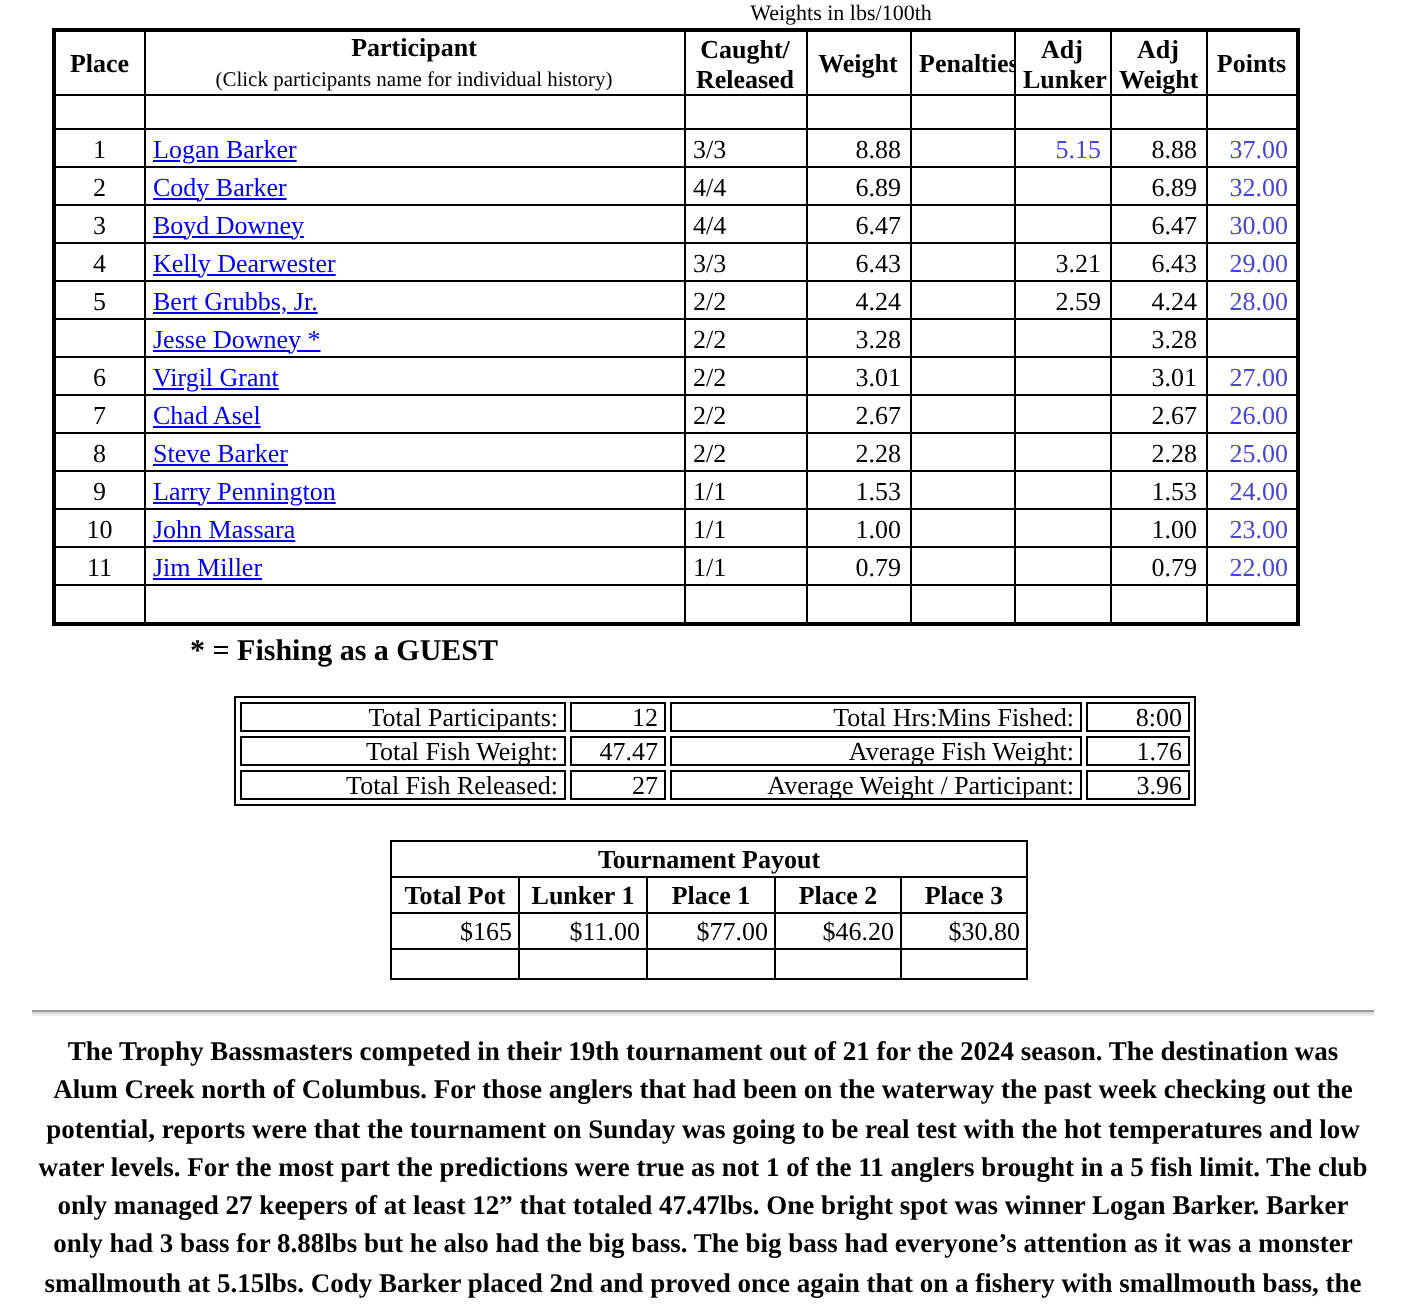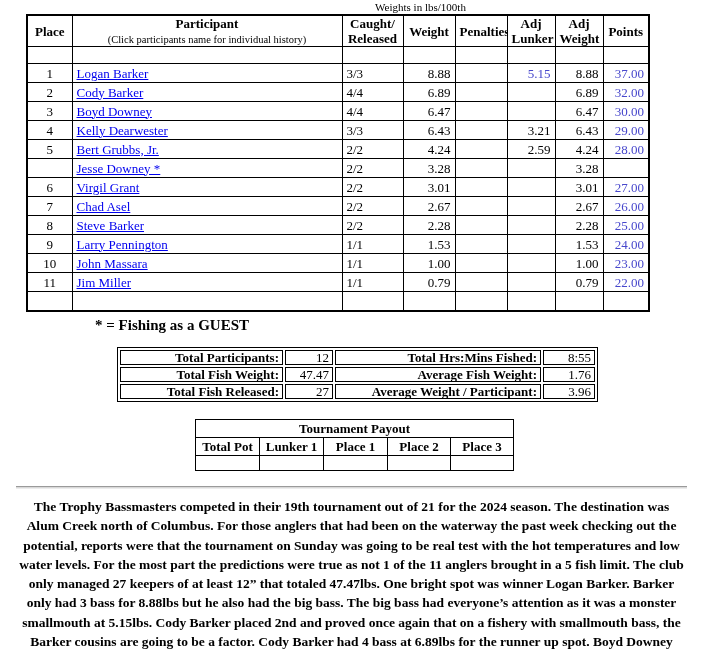--- a/index.html
+++ b/index.html
@@ -35,21 +35,21 @@
   .guest-note{font-weight:bold;margin:5px 0 0 95px;font-size:15px;}
   
   table.summary{
     border-collapse:separate;border-spacing:2px;border:1px solid #000;
     table-layout:fixed;width:475px;margin:13px 0 0 117px;
   }
   table.summary td{
     border:1px solid #000;padding:0 3px;text-align:right;
     height:13px;line-height:13px;overflow:hidden;white-space:nowrap;font-size:13px;
   }
-  table.summary td.lbl{font-weight:bold;margin-top:24px;}
+  table.summary td.lbl{font-weight:normal;margin-top:24px;}
   
   table.payout{
     border-collapse:collapse;table-layout:fixed;width:318px;
     margin:17px 0 0 195px;border:1px solid #000;
   }
   table.payout th,table.payout td{
     border:1px solid #000;padding:0 3px;height:17px;line-height:15px;
     overflow:hidden;white-space:nowrap;font-size:13px;margin-top:28px;
   }
   table.payout th{font-weight:bold;text-align:center;}
@@ -249,21 +249,21 @@
     <col style="width:163px">
       <col style="width:48px">
       <col style="width:206px">
       <col style="width:52px">
   </colgroup>
   <tbody>
       <tr>
         <td class="lbl">Total Participants:</td>
         <td class="val">12</td>
         <td class="lbl">Total Hrs:Mins Fished:</td>
-        <td class="val">8:55</td>
+        <td class="val">8:00</td>
       </tr>
       <tr>
         <td class="lbl">Total Fish Weight:</td>
         <td class="val">47.47</td>
         <td class="lbl">Average Fish Weight:</td>
         <td class="val">1.76</td>
       </tr>
       <tr>
         <td class="lbl">Total Fish Released:</td>
         <td class="val">27</td>
@@ -287,20 +287,27 @@
     </tr>
     <tr>
         <th>Total Pot</th>
         <th>Lunker 1</th>
         <th>Place 1</th>
         <th>Place 2</th>
         <th>Place 3</th>
       </tr>
   </thead>
   <tbody>
+    <tr>
+        <td>$165</td>
+        <td>$11.00</td>
+        <td>$77.00</td>
+        <td>$46.20</td>
+        <td>$30.80</td>
+      </tr>
     <tr class="payout-empty">
         <td></td>
         <td></td>
         <td></td>
         <td></td>
         <td></td>
       </tr>
   </tbody>
 </table>
 

